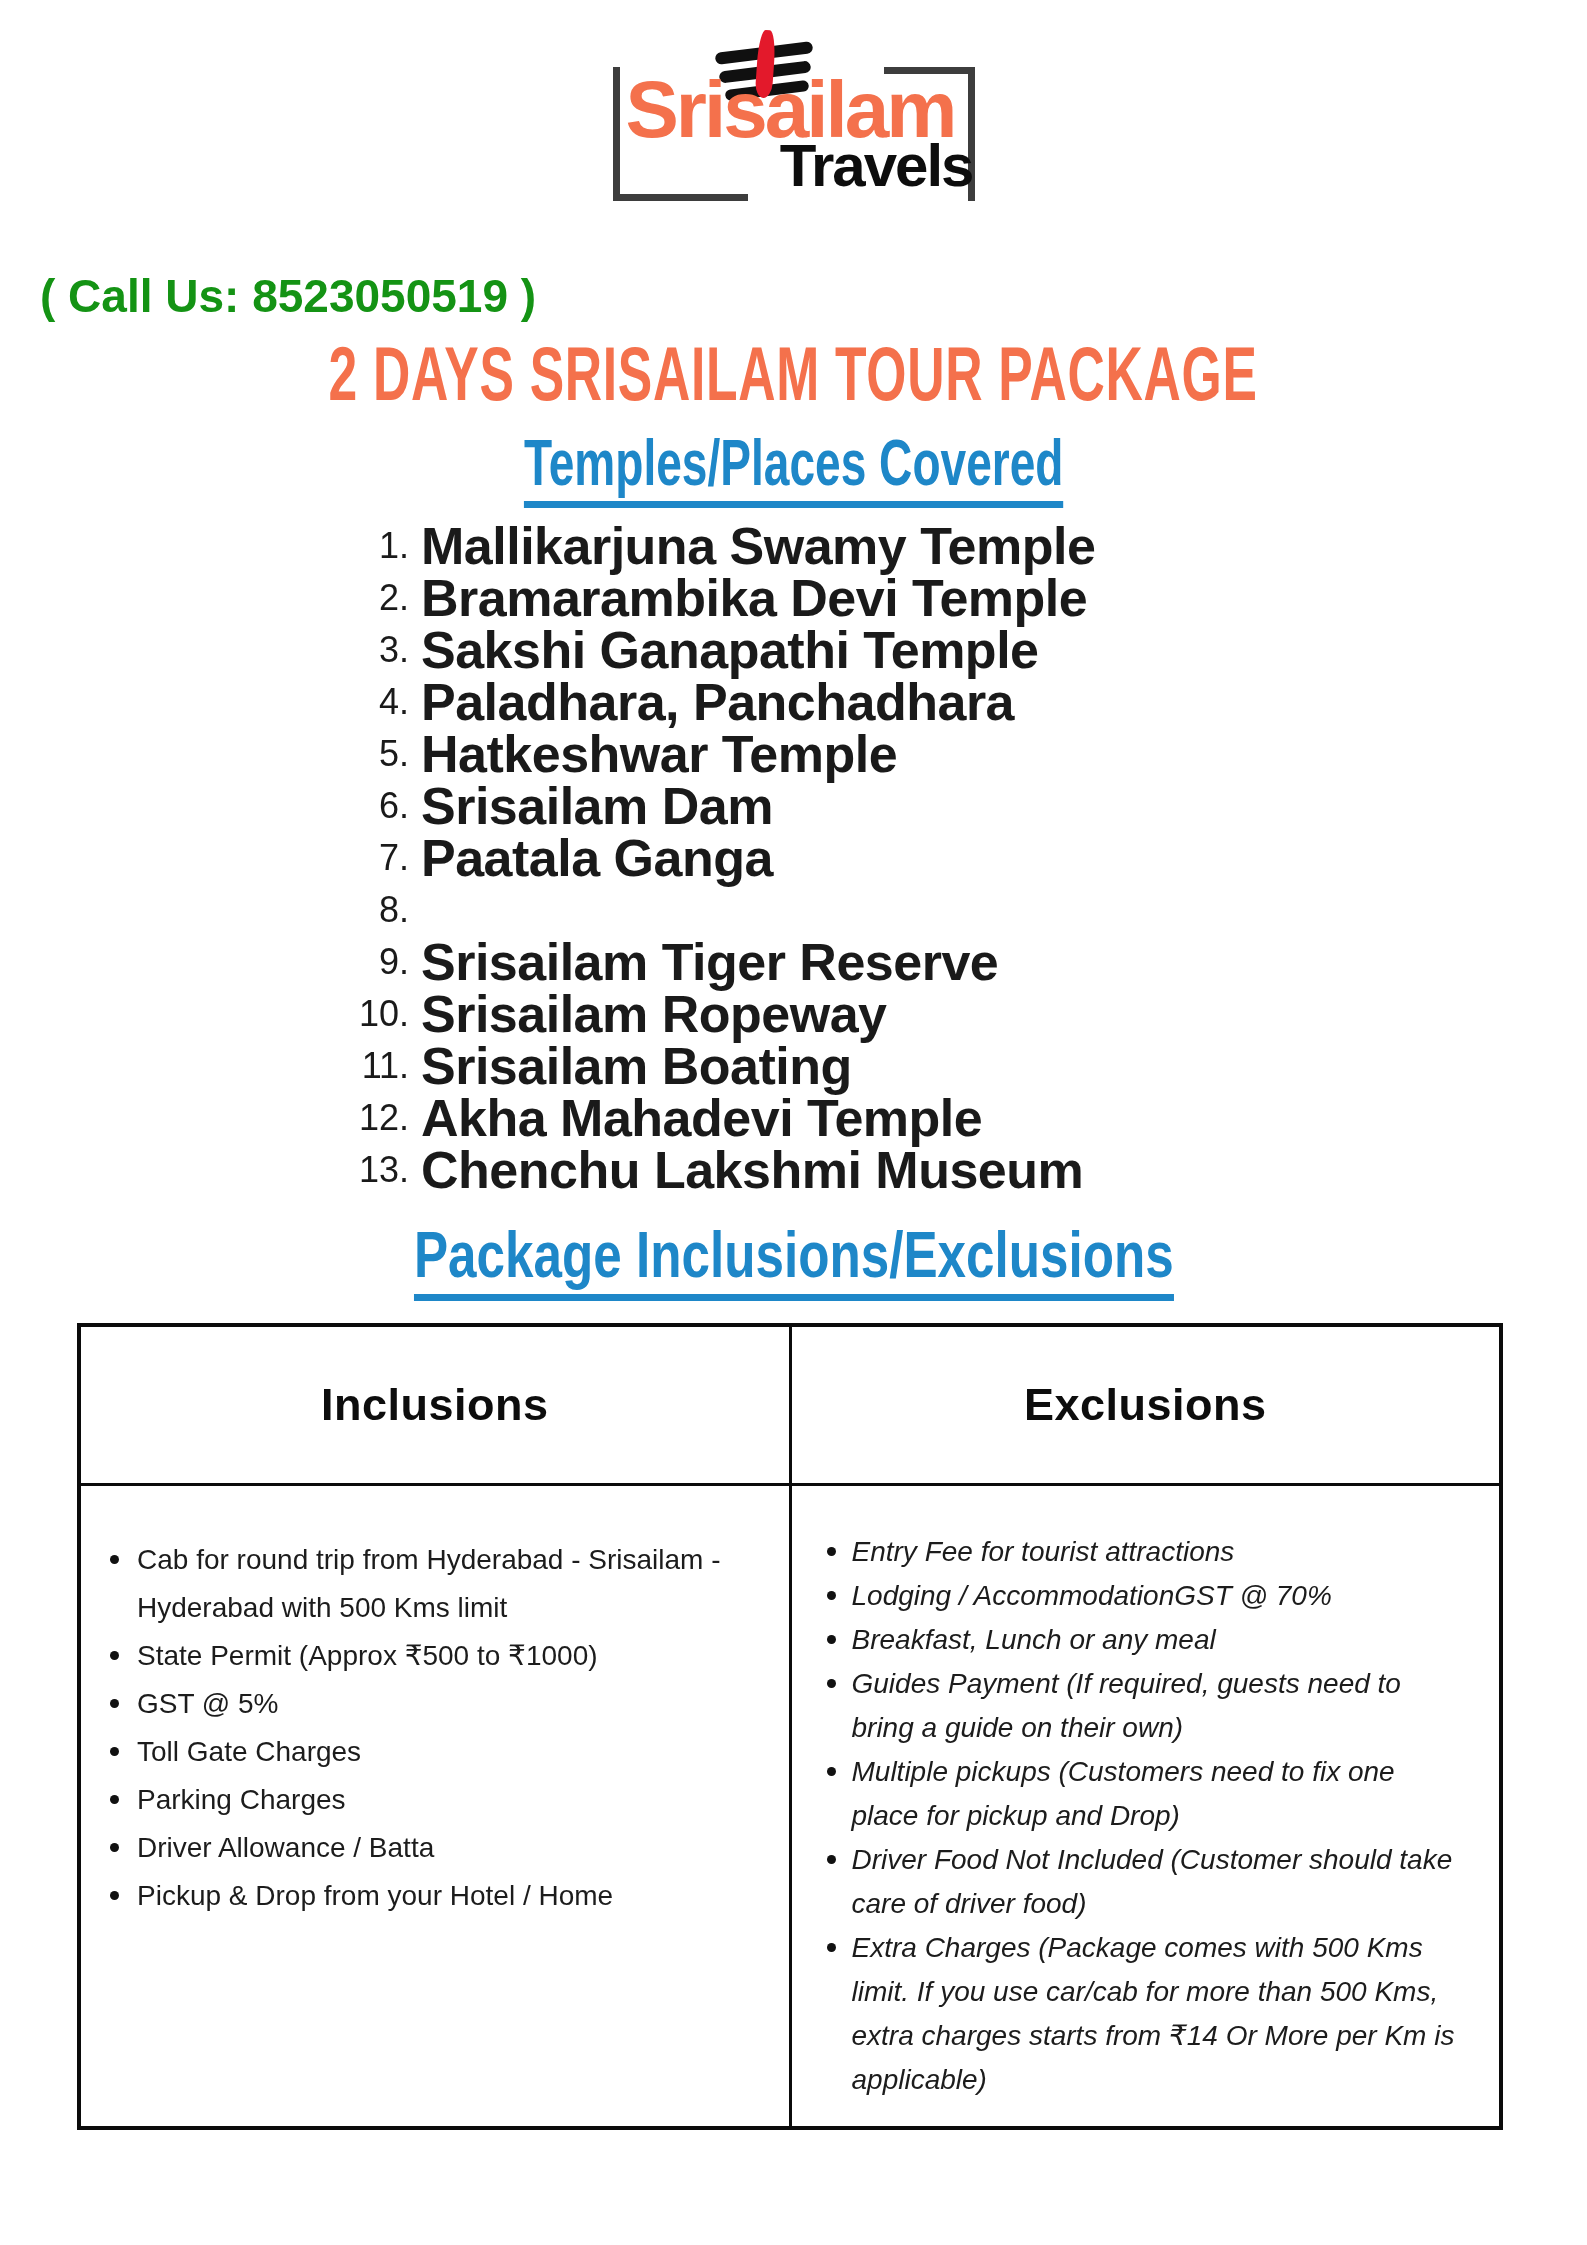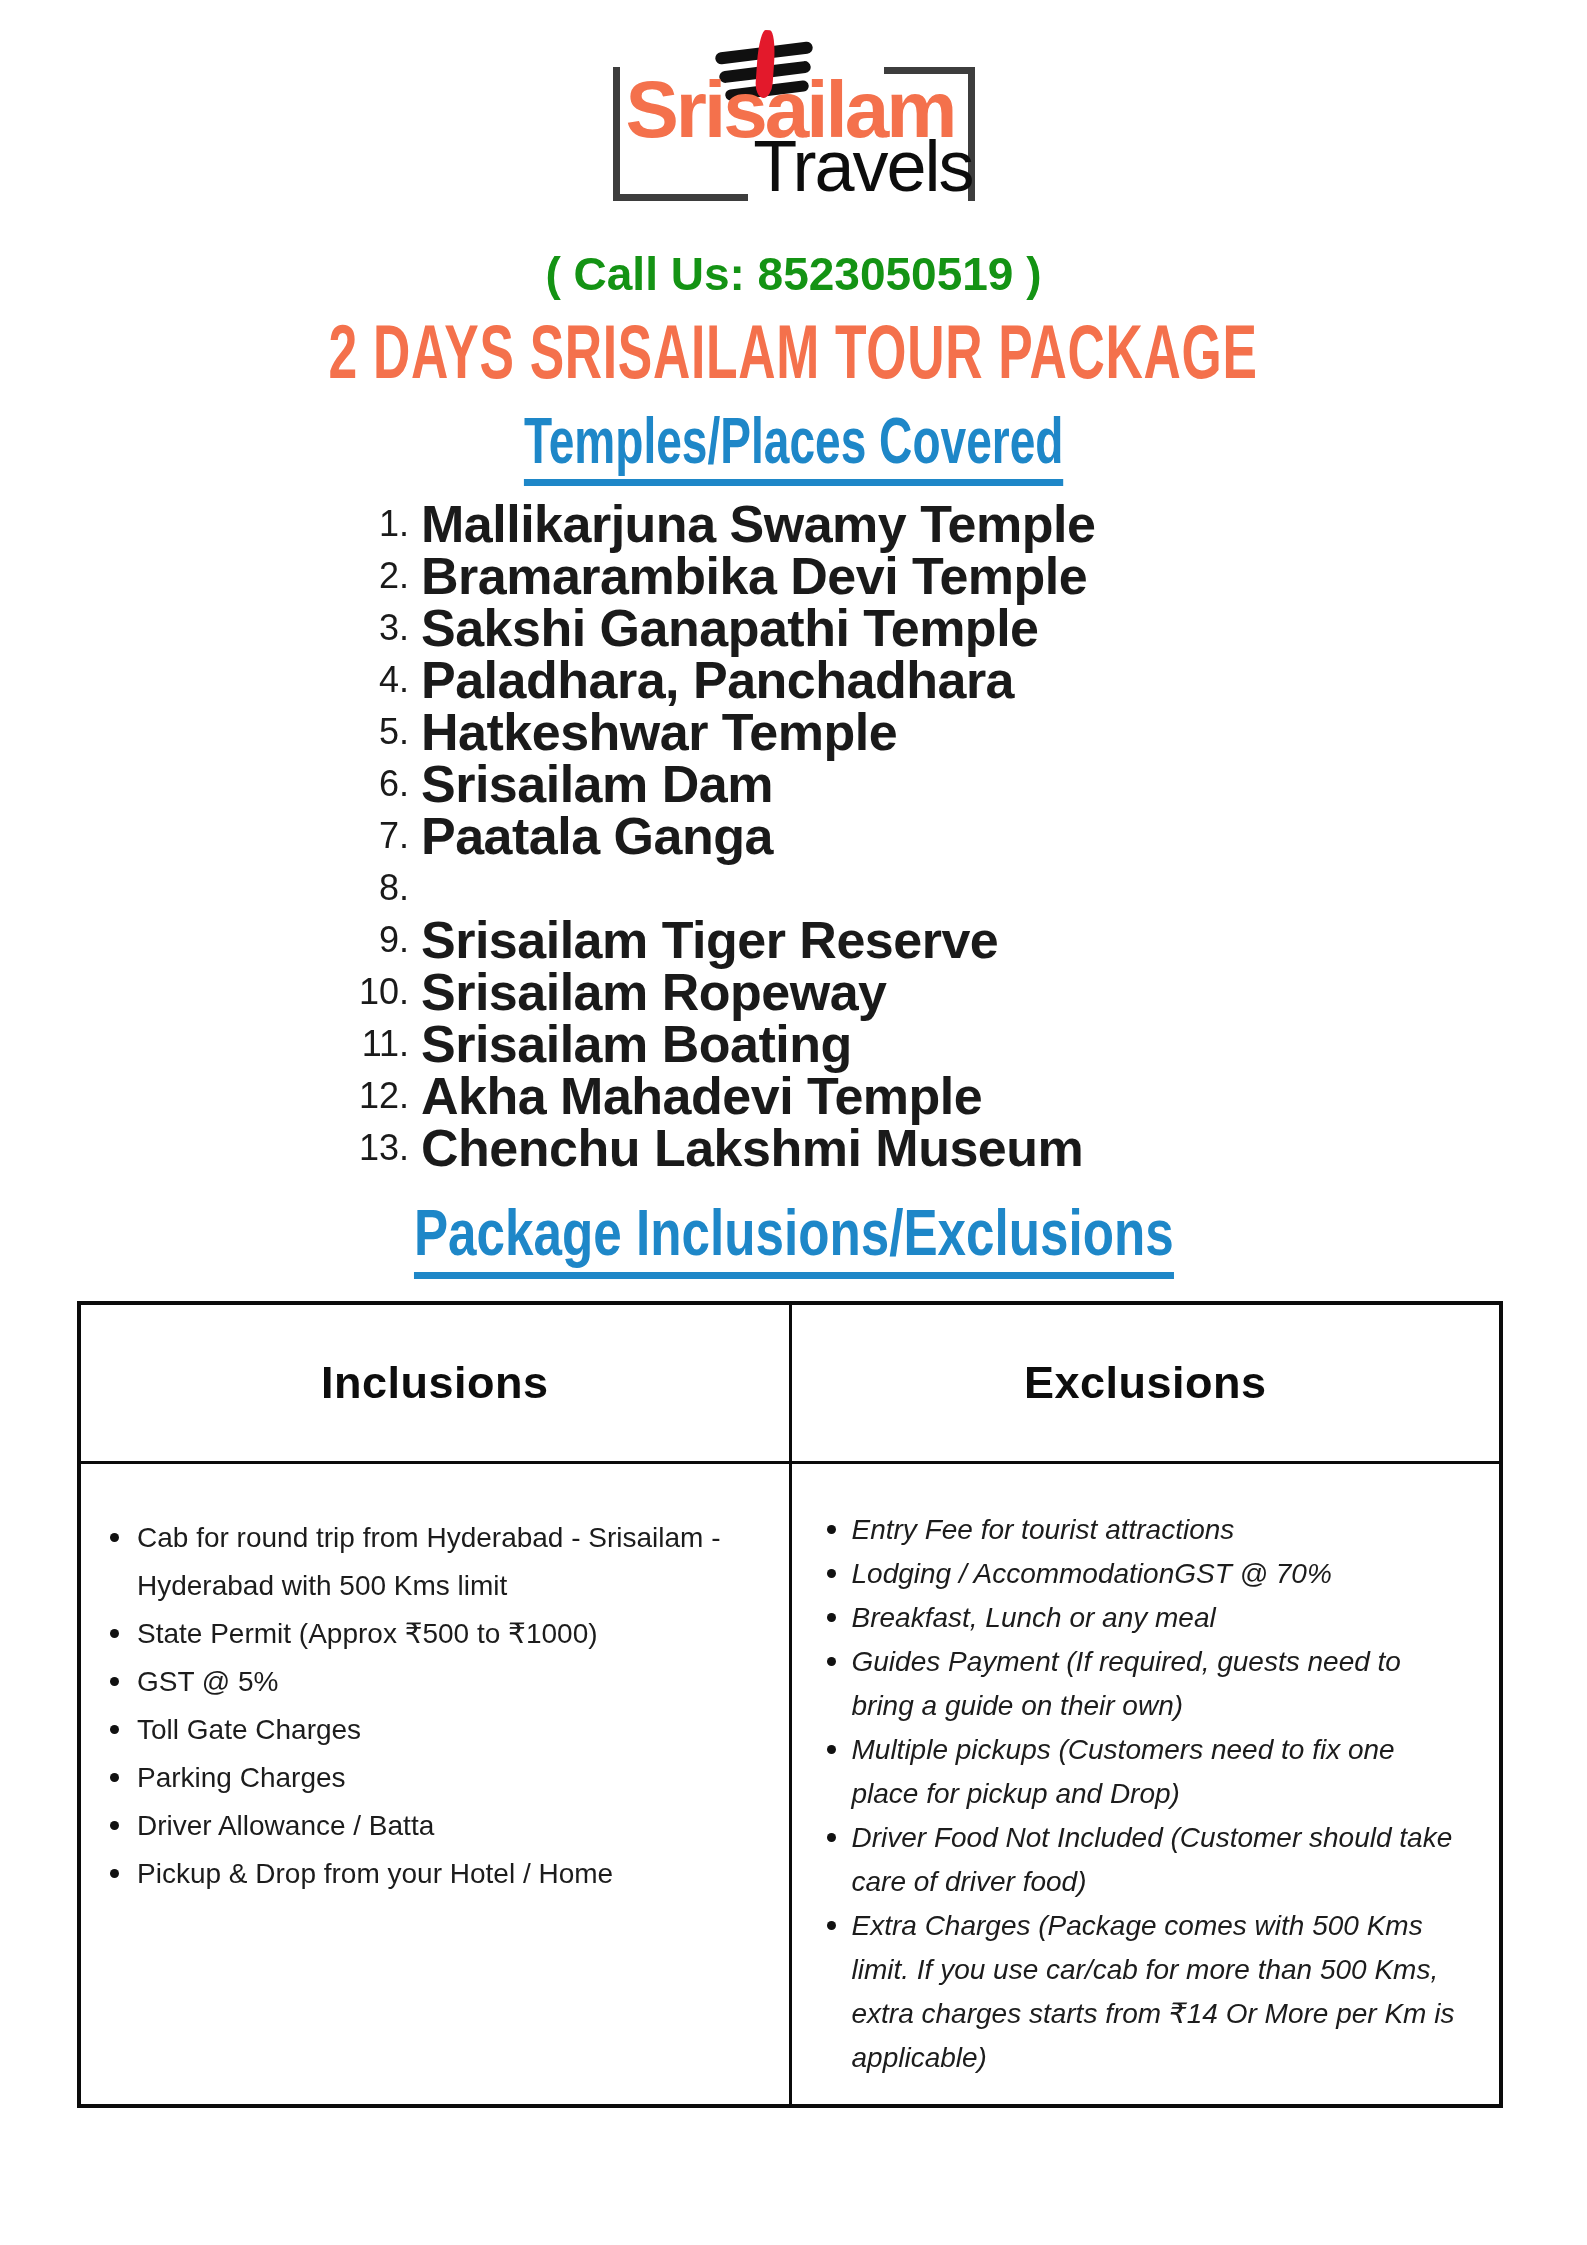--- a/index.html
+++ b/index.html
@@ -20,37 +20,37 @@
   .bracket{position:absolute;}
   .bracket.bl{left:0;top:22px;width:135px;height:134px;
     border-left:7px solid var(--bracket);border-bottom:7px solid var(--bracket);}
   .bracket.tr{right:0;top:22px;width:91px;height:134px;
     border-top:7px solid var(--bracket);border-right:7px solid var(--bracket);}
   .brand{
     position:absolute;left:13px;top:24px;font-size:80px;font-weight:700;
     letter-spacing:-3px;line-height:82px;color:var(--orange);white-space:nowrap;
   }
   .sub{
-    position:absolute;right:2px;top:90px;font-size:72px;font-weight:400;
+    position:absolute;right:2px;top:90px;font-size:60px;font-weight:700;
     letter-spacing:-2px;line-height:62px;color:#0D0D0D;white-space:nowrap;margin-left:28px;
   }
   .tilak{position:absolute;left:102px;top:-5px;width:102px;height:62px;}
   .tilak .stroke{position:absolute;background:#101010;border-radius:7px;transform:rotate(-7deg);}
   .tilak .s1{left:0;top:7px;width:98px;height:12px;}
   .tilak .s2{left:4px;top:26px;width:92px;height:12px;}
   .tilak .s3{left:10px;top:45px;width:84px;height:11px;}
   .tilak .flame{
     position:absolute;left:42px;top:-10px;width:17px;height:68px;background:var(--flame);
     border-radius:9px 9px 12px 12px / 46px 46px 22px 22px;transform:rotate(4deg);
   }
 
   
   .call-us{
-    margin-top:40px;text-align:center;font-size:46px;font-weight:700;
-    color:var(--green);line-height:1.1;
+    margin-top:62px;text-align:left;font-size:46px;font-weight:700;
+    color:var(--green);line-height:1.1;padding-left:40px;
   }
   .main-title{margin:14px 0 0;text-align:center;line-height:1;font-weight:700;}
   .main-title .squeeze{
     display:inline-block;font-size:76px;color:var(--orange);
     transform:scaleX(0.68);letter-spacing:1px;white-space:nowrap;
   }
   .sec{margin:16px 0 0;text-align:center;line-height:1.12;font-weight:700;}
   .sec .squeeze{
     display:inline-block;font-size:64px;color:var(--blue);
     border-bottom:7px solid var(--blue);padding-bottom:2px;white-space:nowrap;

